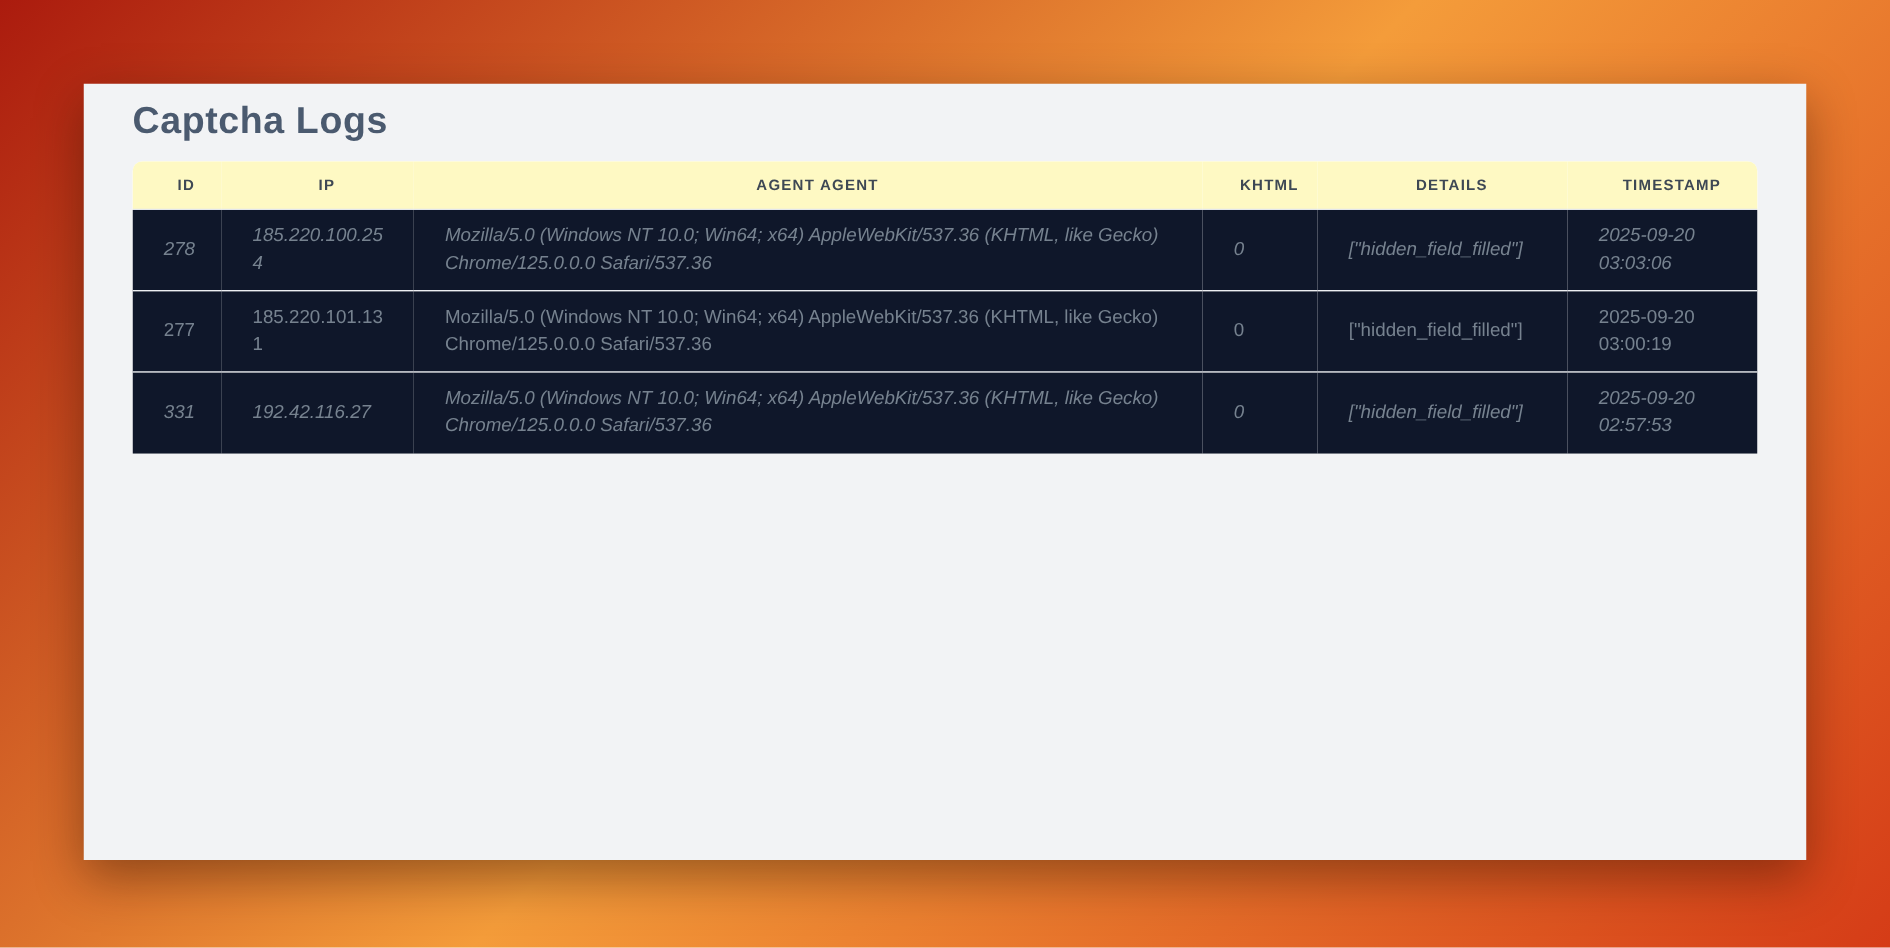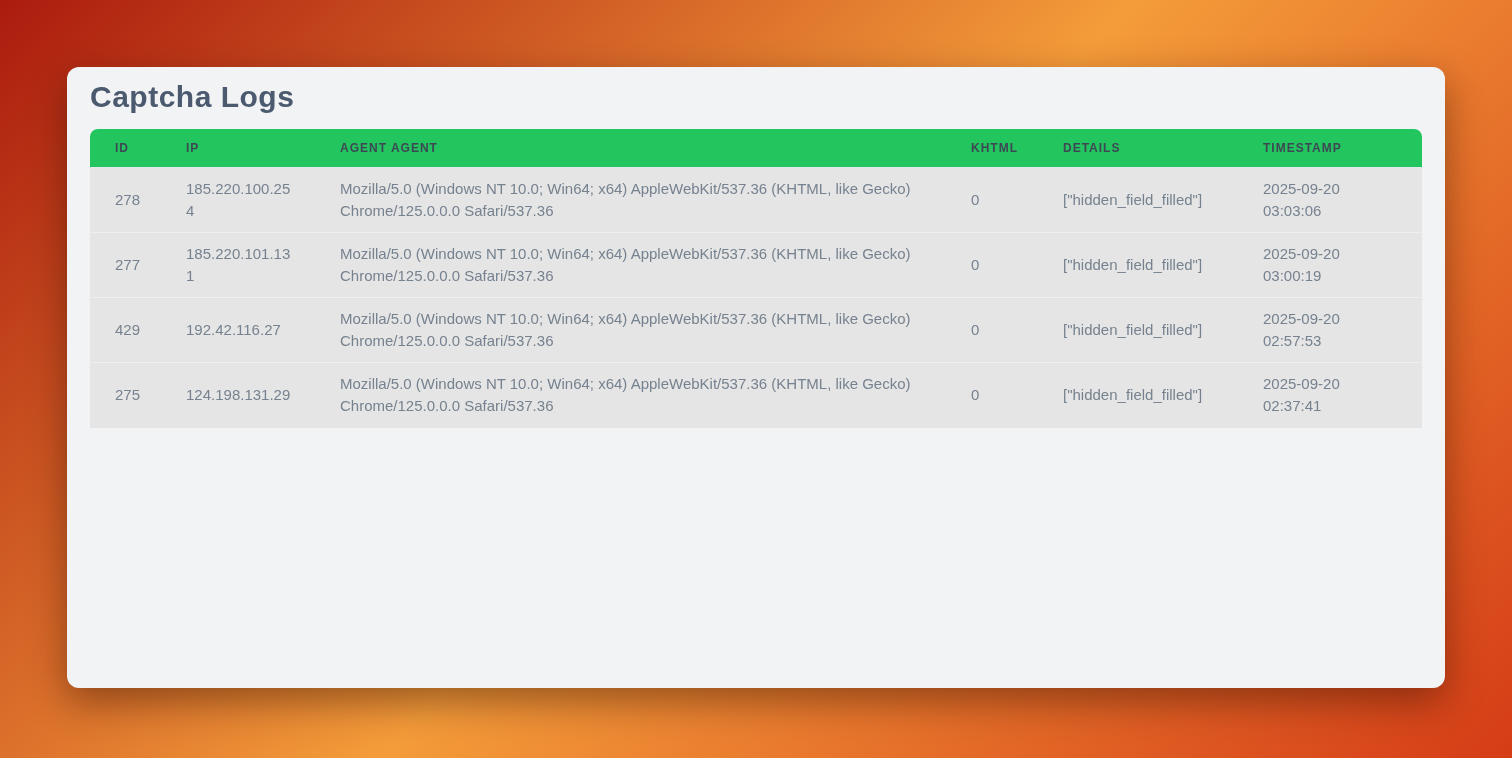--- a/index.html
+++ b/index.html
@@ -14,23 +14,23 @@
     background: linear-gradient(135deg, #ab1b0e 0%, #f49c3a 50%, #d53c17 100%);
     font-family: "Liberation Sans", sans-serif;
   }
   .card {
     position: absolute;
     left: 67px;
     top: 67px;
     width: 1378px;
     height: 621px;
     background: #f2f3f5;
-    border-radius: 12px;
+    border-radius: 0;
     box-shadow: 0 14px 38px rgba(46, 13, 2, 0.45);
-    padding: 0 23px;
+    padding: 0 39px;
     box-sizing: border-box;
     overflow: hidden;
   }
   .title {
     margin: 13px 0 15px 0;
     font-size: 30px;
     font-weight: 600;
     letter-spacing: 0.5px;
     color: #4b5a6f;
   }
@@ -45,37 +45,38 @@
     table-layout: fixed;
   }
   col.c-id        { width: 71px;  }
   col.c-ip        { width: 154px; }
   col.c-ua        { width: 631px; }
   col.c-score     { width: 92px;  }
   col.c-details   { width: 200px; }
   col.c-timestamp { width: auto;  }
   th {
     height: 38px;
-    text-align: left;
+    text-align: center;
     vertical-align: middle;
     padding: 0 10px 0 25px;
     font-size: 12px;
     font-weight: 700;
     letter-spacing: 1px;
     color: #3e4854;
-    background: #22c55e;
+    background: #fef9c3;
     border-bottom: 1px solid #e3e6ea;
     white-space: nowrap;
   }
   tbody tr {
     height: 65px;
-    background: #e5e5e5;
+    background: #0f172a;
   }
   tbody tr.alt {
-    background: #e5e5e5;
+    background: #0f172a;
+    font-style: italic;
   }
   tbody tr + tr td {
     border-top: 1px solid #edeff2;
   }
   td {
     padding: 10px 20px 10px 25px;
     font-size: 15px;
     line-height: 22px;
     color: #76828f;
     vertical-align: middle;
@@ -120,31 +121,23 @@
         </tr>
         <tr>
           <td>277</td>
           <td>185.220.101.131</td>
           <td>Mozilla/5.0 (Windows NT 10.0; Win64; x64) AppleWebKit/537.36 (KHTML, like Gecko) Chrome/125.0.0.0 Safari/537.36</td>
           <td>0</td>
           <td>["hidden_field_filled"]</td>
           <td class="ts">2025-09-20 03:00:19</td>
         </tr>
         <tr class="alt">
-          <td>429</td>
+          <td>331</td>
           <td>192.42.116.27</td>
           <td>Mozilla/5.0 (Windows NT 10.0; Win64; x64) AppleWebKit/537.36 (KHTML, like Gecko) Chrome/125.0.0.0 Safari/537.36</td>
           <td>0</td>
           <td>["hidden_field_filled"]</td>
           <td class="ts">2025-09-20 02:57:53</td>
-        </tr>
-        <tr>
-          <td>275</td>
-          <td>124.198.131.29</td>
-          <td>Mozilla/5.0 (Windows NT 10.0; Win64; x64) AppleWebKit/537.36 (KHTML, like Gecko) Chrome/125.0.0.0 Safari/537.36</td>
-          <td>0</td>
-          <td>["hidden_field_filled"]</td>
-          <td class="ts">2025-09-20 02:37:41</td>
         </tr>
       </tbody>
     </table>
   </div>
 </div>
 
 </body></html>

